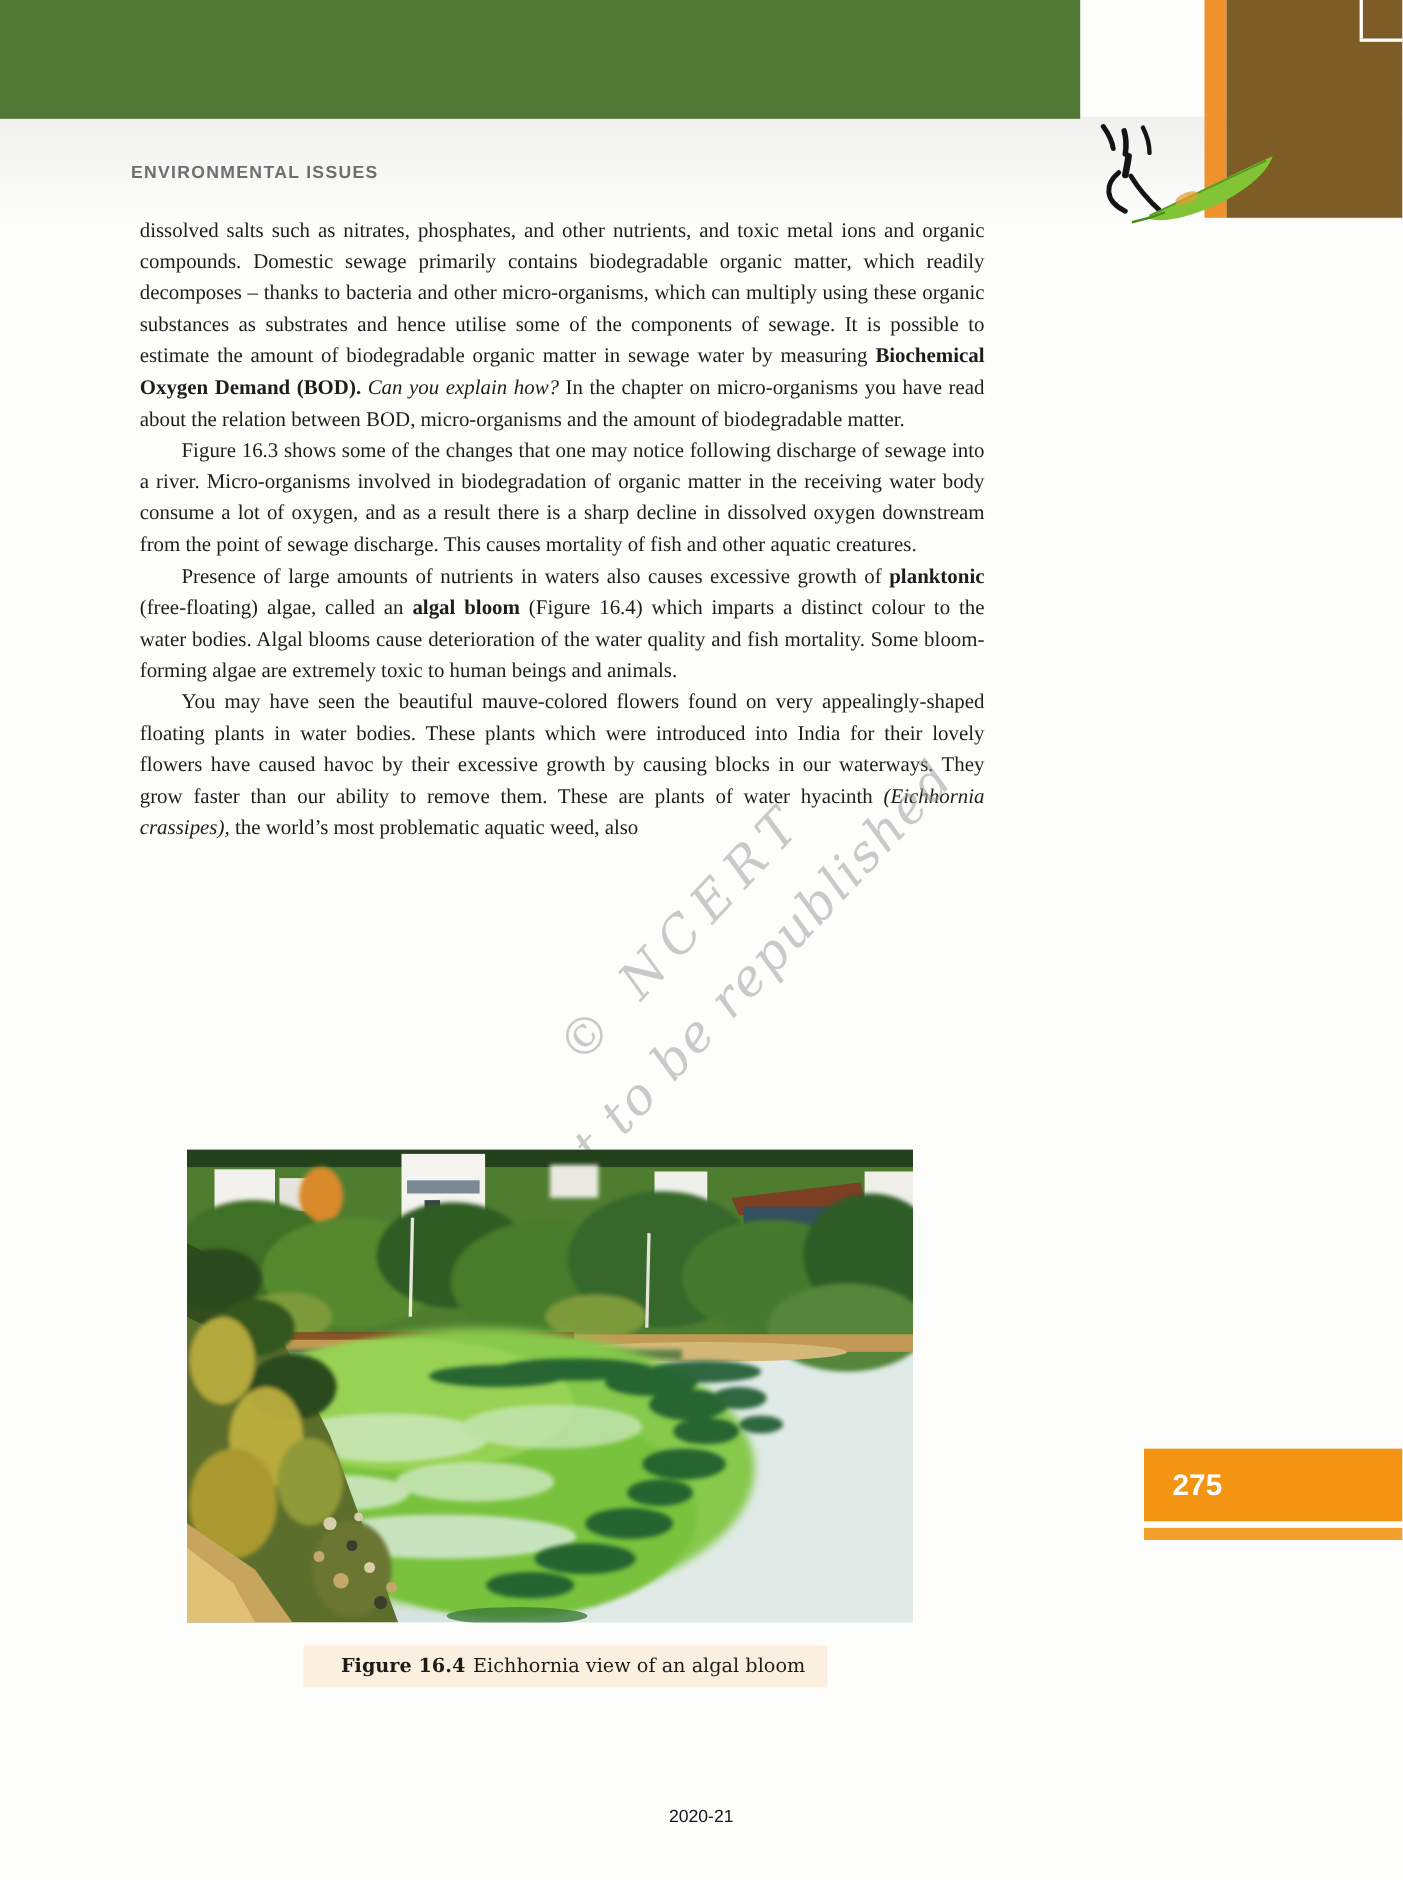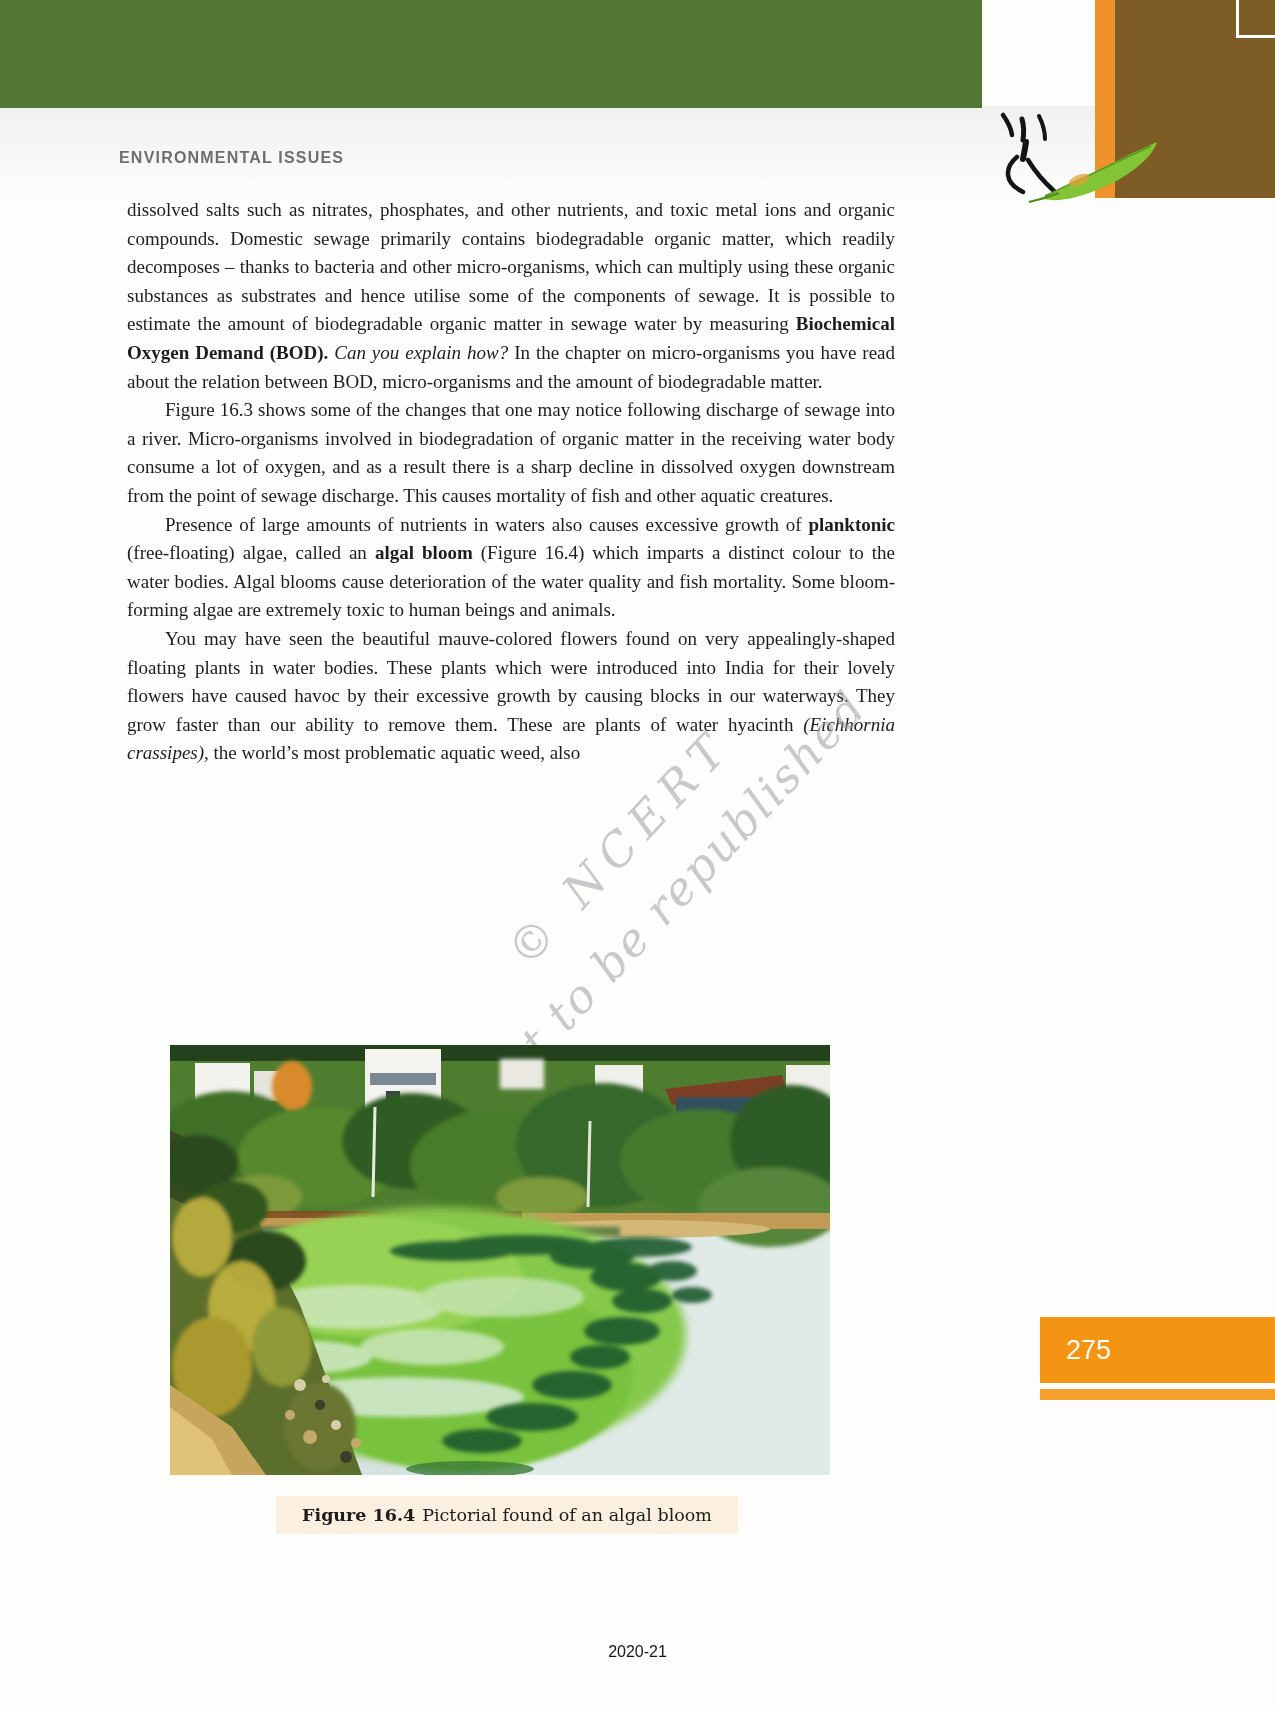--- a/index.html
+++ b/index.html
@@ -41,30 +41,30 @@
     color:#9b9b9b;opacity:.52;pointer-events:none;
   }
   .watermark .wm1{font-size:46px;letter-spacing:10px;line-height:72px;}
   .watermark .wm2{font-size:46px;letter-spacing:2px;line-height:72px;}
 
   
   .photo{left:170px;top:1045px;width:660px;height:430px;}
   .caption{
     left:276px;top:1496px;width:462px;height:38px;background:var(--caption_bg);
     display:flex;align-items:center;justify-content:center;
-    font-size:17.5px;color:#1c1c1a;white-space:nowrap;
+    font-size:17.5px;color:#1c1c1a;white-space:nowrap;padding-left:14px;
   }
   .caption .cap-label{font-weight:700;}
   .caption .cap-text{margin-left:7px;}
 
   
   .badge{left:1040px;top:1317px;width:235px;height:66px;background:var(--badge_orange);}
   .badge span{
     display:block;margin-left:26px;line-height:66px;color:#fff;
-    font-family:"Liberation Sans",sans-serif;font-weight:400;font-size:27px;
+    font-family:"Liberation Sans",sans-serif;font-weight:700;font-size:27px;
   }
   .badge-strip{left:1040px;top:1389px;width:235px;height:11px;background:var(--badge_strip);}
 
   
   .footer{
     left:0;top:1643px;width:1275px;text-align:center;
     font-family:Liberation Sans, sans-serif;font-size:16px;color:#161616;
   }
 </style>
 </head>
@@ -205,21 +205,21 @@
     <circle cx="156" cy="334" r="4" fill="#d6cdaa"></circle>
       <circle cx="186" cy="398" r="5" fill="#c2a96a"></circle>
   </g>
   <polygon points="0,340 62,382 96,430 0,430" fill="#c8a55c"></polygon>
   <polygon points="0,362 42,394 62,430 0,430" fill="#e0c277"></polygon>
   <ellipse cx="300" cy="424" rx="64" ry="8" fill="#3a7a35" opacity="0.8"></ellipse>
 </svg>
 
 <div class="abs caption">
   <span class="cap-label">Figure 16.4</span>
-  <span class="cap-text">Pictorial found of an algal bloom</span>
+  <span class="cap-text">Eichhornia view of an algal bloom</span>
 </div>
 
 <div class="abs badge">
   <span>275</span>
 </div>
 <div class="abs badge-strip"></div>
 
 <div class="abs footer">2020-21</div>
 
 </body></html>

